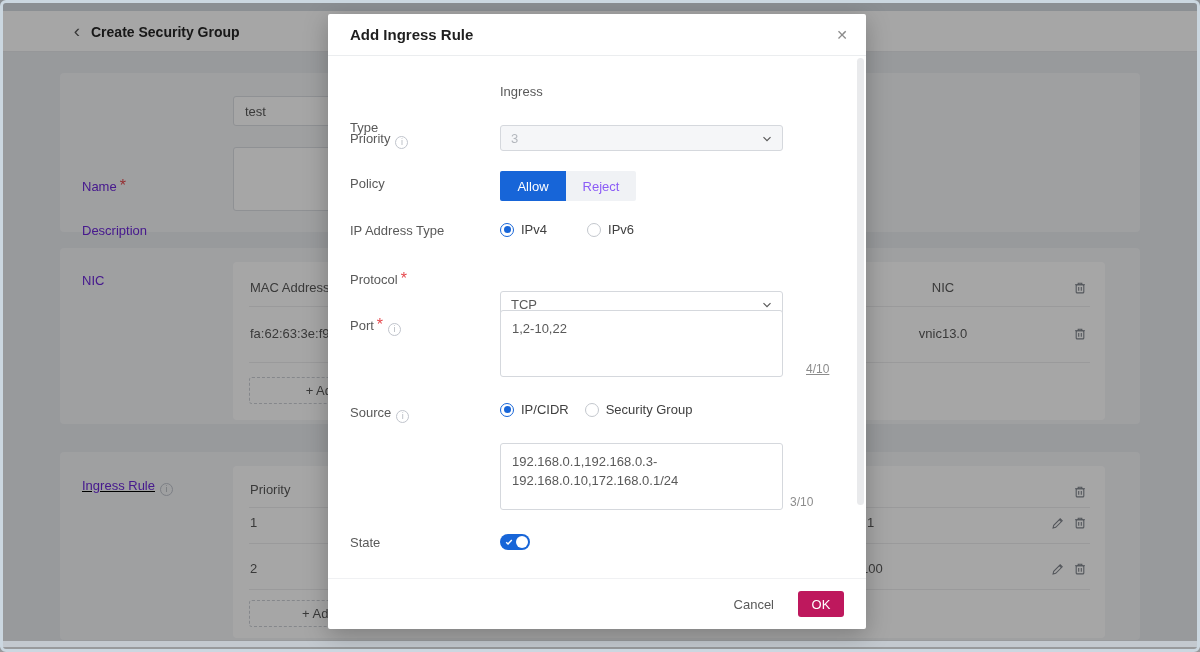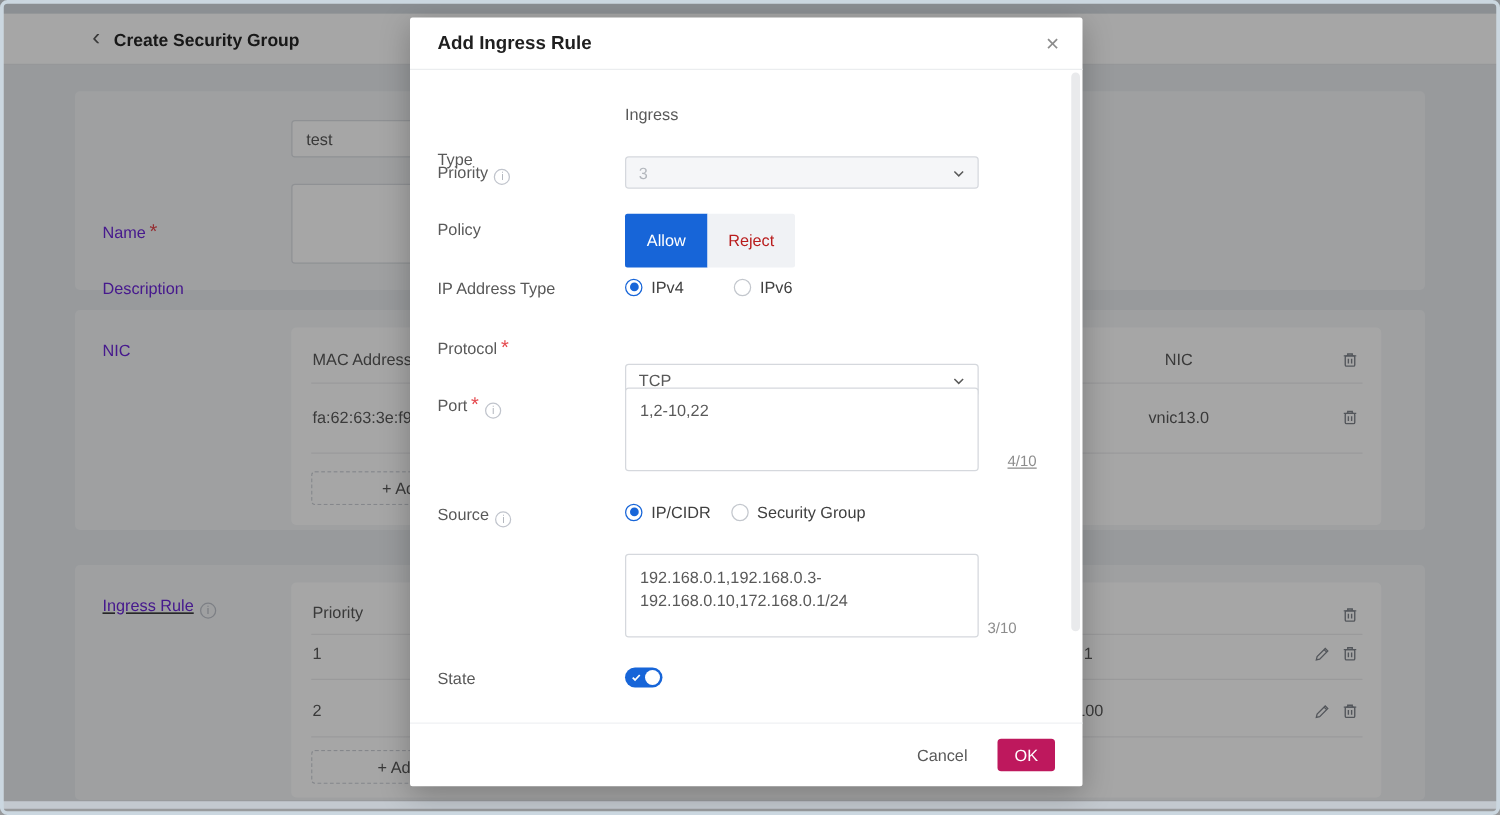--- a/index.html
+++ b/index.html
@@ -57,24 +57,24 @@
     display:flex; align-items:center; justify-content:center; cursor:pointer; }
   .m-label { left:22px; font-size:13px; color:#595959; }
   .m-value { font-size:13px; color:#595959; }
   .ctrl { left:172px; width:283px; }
   .sel { height:26px; border:1px solid #d5d8dd; border-radius:3px; background:#fff;
     display:flex; align-items:center; padding:0 10px; font-size:13px; color:#595959;
     cursor:pointer; position:relative; }
   .sel.disabled { background:#f5f6f8; color:#b3b7bd; cursor:default; }
   .sel .chev { position:absolute; right:9px; top:7px; }
   .seg { display:flex; }
-  .seg-btn { height:43px; display:flex; align-items:center; justify-content:center;
+  .seg-btn { height:30px; display:flex; align-items:center; justify-content:center;
     font-size:13px; cursor:pointer; }
   .seg-on { width:66px; background:#1765d8; color:#fff; border-radius:2px 0 0 2px; }
-  .seg-off { width:70px; background:#f0f2f5; color:#b91c1c; border-radius:0 2px 2px 0; }
+  .seg-off { width:70px; background:#f0f2f5; color:#8b5cf6; border-radius:0 2px 2px 0; }
   .radio-row { display:flex; align-items:center; gap:40px; }
   .radio-item { display:flex; align-items:center; gap:7px; cursor:pointer; }
   .radio { width:14px; height:14px; border-radius:50%; background:#fff;
     border:1px solid #c3c7cd; position:relative; flex:0 0 auto; }
   .radio.sel-r { border:1.5px solid #1765d8; }
   .radio.sel-r::after { content:""; position:absolute; inset:2.5px; border-radius:50%;
     background:#1765d8; }
   .radio-lab { font-size:13px; color:#404040; }
   .m-area { border:1px solid #d5d8dd; border-radius:3px; background:#fff; resize:none;
     outline:none; font-size:13px; color:#595959; padding:8px 11px; line-height:19px;

